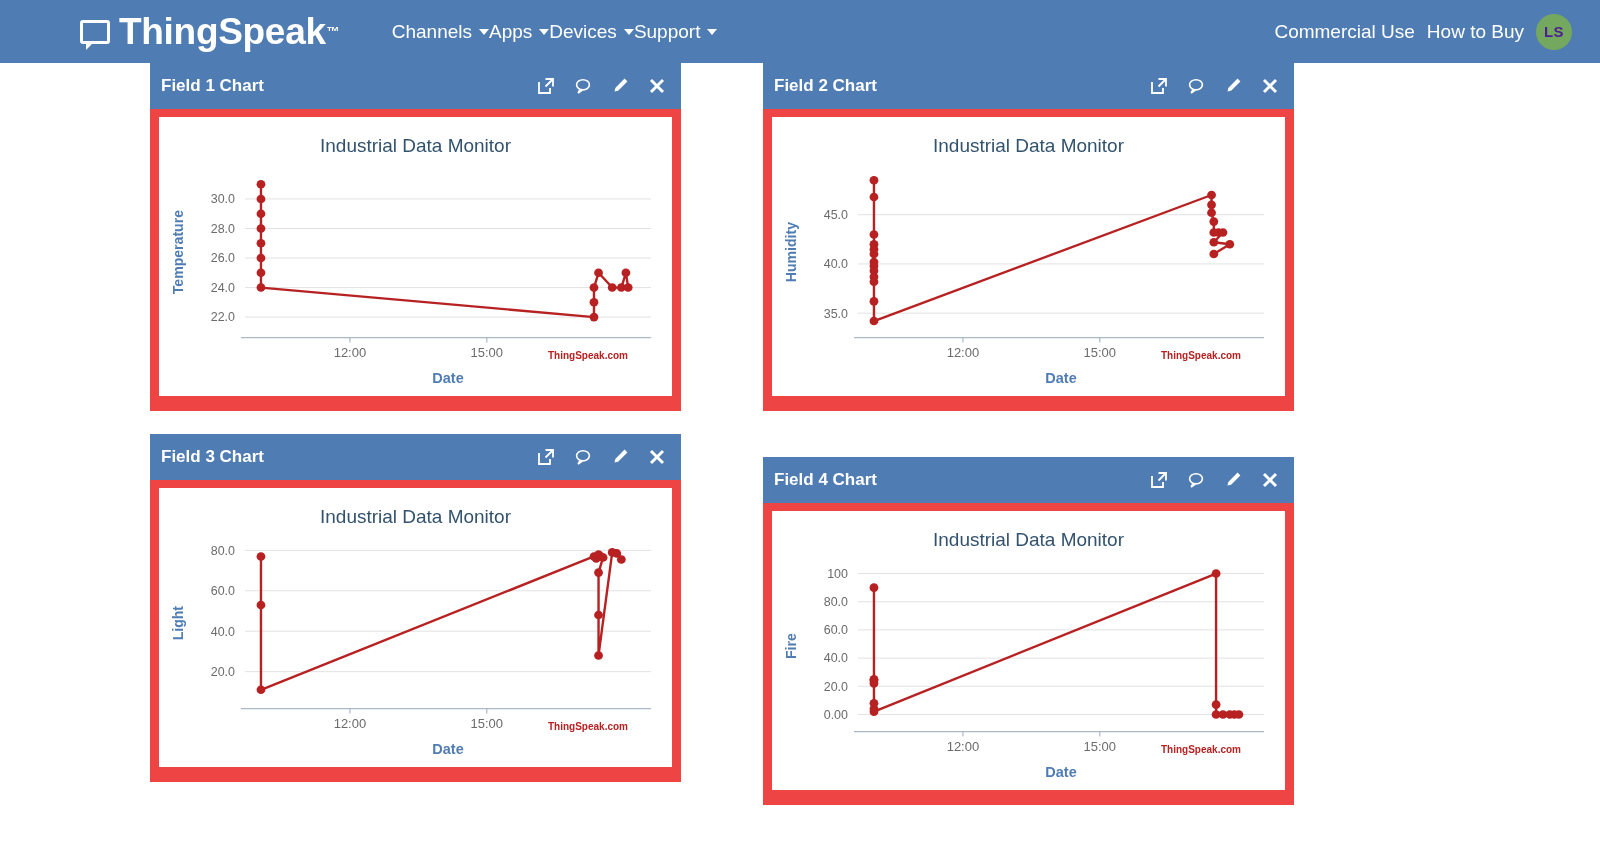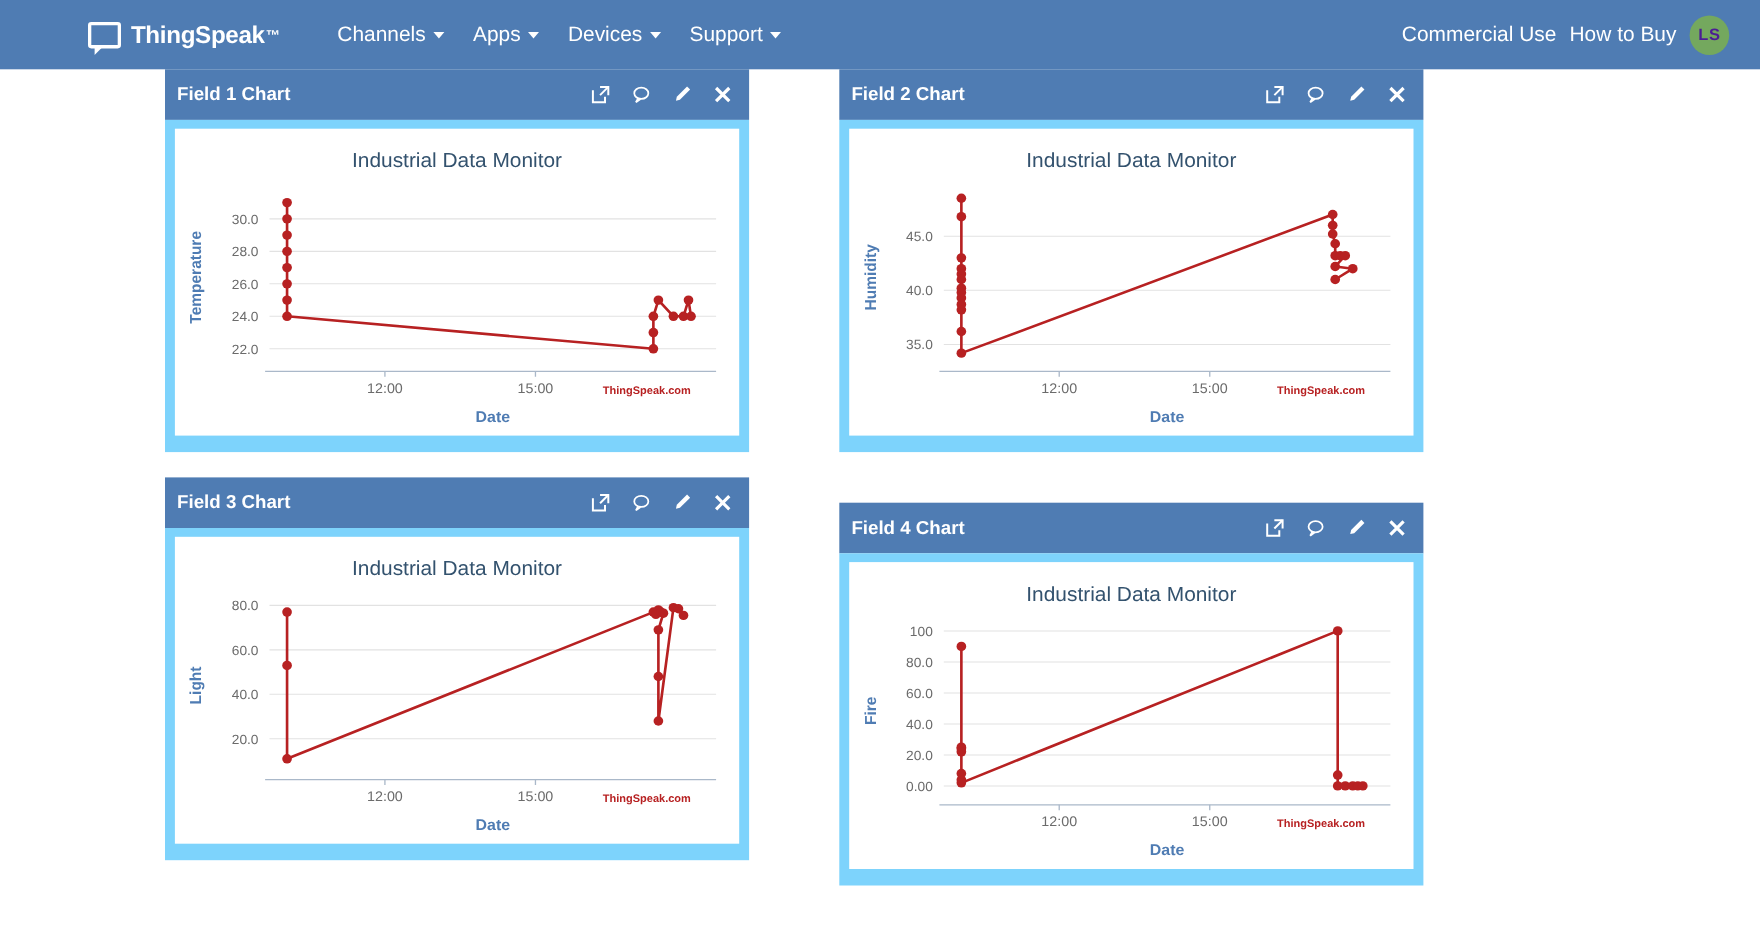--- a/index.html
+++ b/index.html
@@ -36,32 +36,32 @@
   .brand-glyph::after {
     content: "";
     position: absolute;
     left: 3px; bottom: -9px;
     width: 0; height: 0;
     border-left: 7px solid #ffffff;
     border-bottom: 7px solid transparent;
   }
   .brand-text {
     color: #ffffff;
-    font-size: 22px;
+    font-size: 37px;
     font-weight: bold;
     letter-spacing: -0.3px;
   }
   .brand-tm {
     color: #ffffff;
     font-size: 13px;
     font-weight: bold;
     vertical-align: super;
     margin-left: 1px;
   }
-  .nav-links { display: flex; align-items: flex-end; gap: 26px; }
+  .nav-links { display: flex; align-items: flex-end; }
   .nav-item {
     color: #ffffff;
     font-size: 19px;
     display: flex;
     align-items: center;
     gap: 7px;
     cursor: pointer;
     white-space: nowrap;
   }
   .caret {
@@ -125,21 +125,21 @@
   .tool {
     width: 20px; height: 20px;
     display: flex;
     align-items: center;
     justify-content: center;
     cursor: pointer;
   }
   .tool svg { display: block; }
 
   .panel-body {
-    background: #7dd3fc;
+    background: #ef4444;
     padding: 8px 9px 15px 9px;
     height: 302px;
   }
   .chart-area {
     background: #ffffff;
     width: 100%;
     height: 100%;
     position: relative;
   }
   .chart-svg { display: block; width: 100%; height: 100%; }

